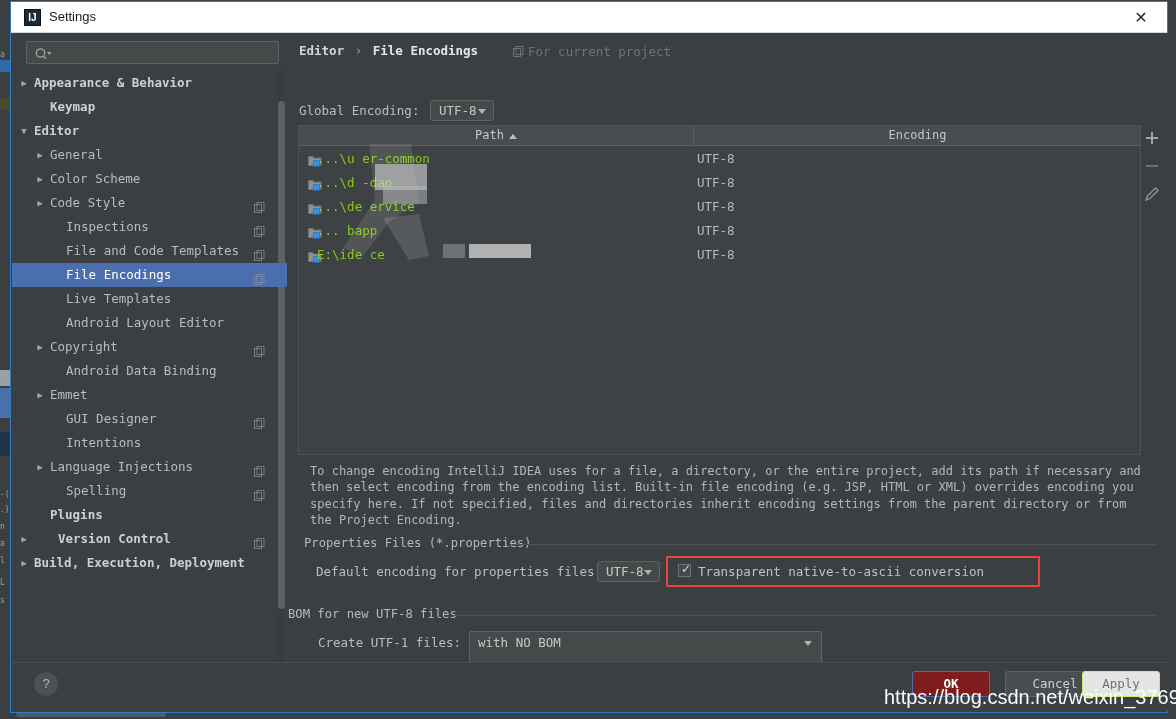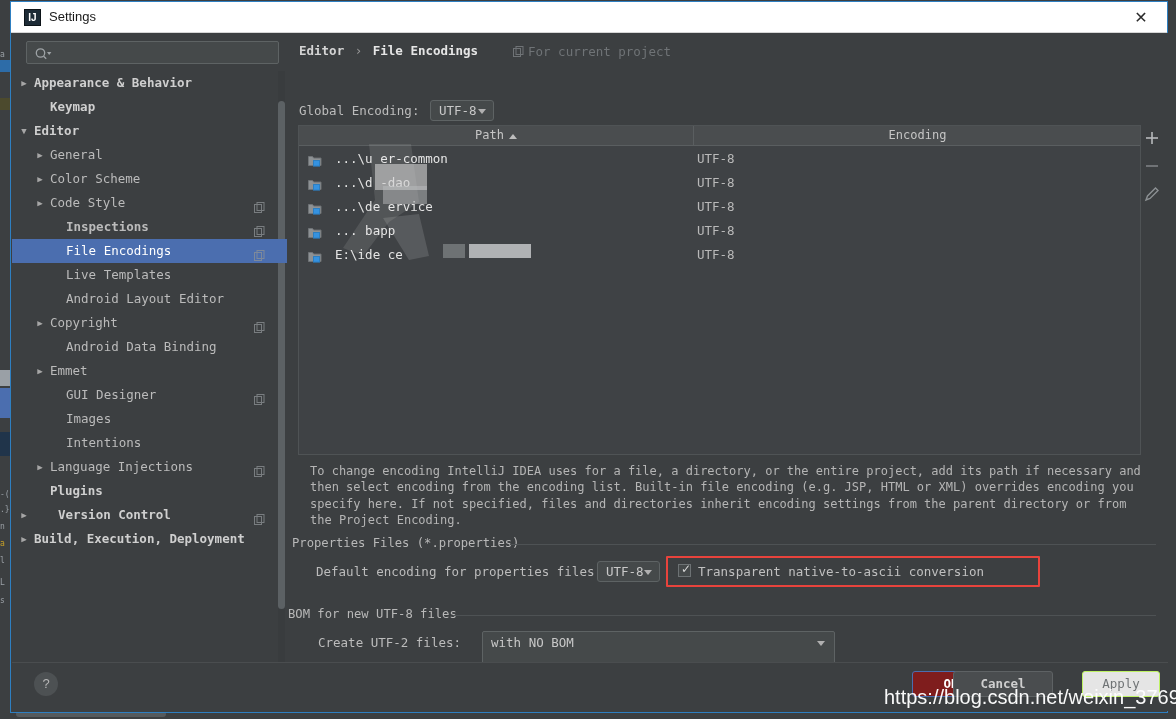--- a/index.html
+++ b/index.html
@@ -102,21 +102,21 @@
   .thead { position:absolute; left:0; top:0; width:100%; height:20px; background:#4a4d4f;
            border-bottom:1px solid #5a5e60; box-sizing:border-box;}
   .th { position:absolute; top:0; height:19px; line-height:19px; text-align:center;
         font-size:12px; color:#c5c5c5;}
   .th.c1 { left:0; width:395px; border-right:1px solid #5a5e60; box-sizing:border-box;}
   .th.c2 { left:395px; width:447px;}
   .sortarr { display:inline-block; margin-left:5px; width:0;height:0;
     border-left:4px solid transparent;border-right:4px solid transparent;border-bottom:5px solid #bdbdbd;}
   .trow2 { position:absolute; left:0; width:100%; height:24px; }
   .fico { position:absolute; left:9px; top:5px; width:14px; height:13px;}
-  .pcell { position:absolute; left:36px; top:0; line-height:24px; font-size:12.5px; color:#e5e5e5;
+  .pcell { position:absolute; left:18px; top:0; line-height:24px; font-size:12.5px; color:#84cc16;
            white-space:nowrap;}
   .ecell { position:absolute; left:398px; top:0; line-height:24px; font-size:12.5px; color:#b9b9b9;}
   .toolcol {
     position:absolute; left:853px; top:92px; width:22px; height:330px;
   }
   .tbtn { position:absolute; left:0; width:22px; height:22px; }
 
   
   .desc {
     position:absolute; left:22px; top:430px; width:832px;
@@ -247,21 +247,28 @@
           </div>
           <div class="trow">
             <span class="arrow" style="left: 22px;">▶</span>
             <span class="lbl" style="left: 38px;">Code Style</span>
             <span class="copy-ico"><svg width="11" height="11" viewBox="0 0 11 11">
                 <rect x="0.5" y="2.5" width="7" height="8" fill="none" stroke="#8e9295"></rect>
                 <rect x="3" y="0.5" width="7" height="8" fill="none" stroke="#8e9295"></rect>
               </svg></span>
           </div>
           <div class="trow">
-            <span class="lbl" style="left: 54px; font-weight: bold;">Inspections</span>
+            <span class="lbl" style="left: 54px;">Inspections</span>
+            <span class="copy-ico"><svg width="11" height="11" viewBox="0 0 11 11">
+                <rect x="0.5" y="2.5" width="7" height="8" fill="none" stroke="#8e9295"></rect>
+                <rect x="3" y="0.5" width="7" height="8" fill="none" stroke="#8e9295"></rect>
+              </svg></span>
+          </div>
+          <div class="trow">
+            <span class="lbl" style="left: 54px;">File and Code Templates</span>
             <span class="copy-ico"><svg width="11" height="11" viewBox="0 0 11 11">
                 <rect x="0.5" y="2.5" width="7" height="8" fill="none" stroke="#8e9295"></rect>
                 <rect x="3" y="0.5" width="7" height="8" fill="none" stroke="#8e9295"></rect>
               </svg></span>
           </div>
           <div class="trow sel">
             <span class="lbl" style="left: 54px;">File Encodings</span>
             <span class="copy-ico"><svg width="11" height="11" viewBox="0 0 11 11">
                 <rect x="0.5" y="2.5" width="7" height="8" fill="none" stroke="#8e9295"></rect>
                 <rect x="3" y="0.5" width="7" height="8" fill="none" stroke="#8e9295"></rect>
@@ -289,28 +296,32 @@
             <span class="lbl" style="left: 38px; text-align: right;">Emmet</span>
           </div>
           <div class="trow">
             <span class="lbl" style="left: 54px;">GUI Designer</span>
             <span class="copy-ico"><svg width="11" height="11" viewBox="0 0 11 11">
                 <rect x="0.5" y="2.5" width="7" height="8" fill="none" stroke="#8e9295"></rect>
                 <rect x="3" y="0.5" width="7" height="8" fill="none" stroke="#8e9295"></rect>
               </svg></span>
           </div>
           <div class="trow">
-            <span class="lbl" style="left: 54px;">Images</span>
-          </div>
-          <div class="trow">
             <span class="lbl" style="left: 54px;">Intentions</span>
           </div>
           <div class="trow">
             <span class="arrow" style="left: 22px;">▶</span>
             <span class="lbl" style="left: 38px;">Language Injections</span>
+            <span class="copy-ico"><svg width="11" height="11" viewBox="0 0 11 11">
+                <rect x="0.5" y="2.5" width="7" height="8" fill="none" stroke="#8e9295"></rect>
+                <rect x="3" y="0.5" width="7" height="8" fill="none" stroke="#8e9295"></rect>
+              </svg></span>
+          </div>
+          <div class="trow">
+            <span class="lbl" style="left: 54px;">Spelling</span>
             <span class="copy-ico"><svg width="11" height="11" viewBox="0 0 11 11">
                 <rect x="0.5" y="2.5" width="7" height="8" fill="none" stroke="#8e9295"></rect>
                 <rect x="3" y="0.5" width="7" height="8" fill="none" stroke="#8e9295"></rect>
               </svg></span>
           </div>
           <div class="trow bold">
             <span class="lbl" style="left: 38px;">Plugins</span>
           </div>
           <div class="trow bold">
             <span class="arrow" style="left: 6px;">▶</span>
@@ -432,50 +443,50 @@
         </div>
         <div class="tbtn" style="top:58px;">
           <svg width="22" height="22" viewBox="0 0 22 22">
             <path d="M5 17 L6.5 13 L14.5 5 L17 7.5 L9 15.5 Z" fill="none" stroke="#8c9093" stroke-width="1.4"></path>
           </svg>
         </div>
       </div>
 
       <div class="desc">To change encoding IntelliJ IDEA uses for a file, a directory, or the entire project, add its path if necessary and then select encoding from the encoding list. Built-in file encoding (e.g. JSP, HTML or XML) overrides encoding you specify here. If not specified, files and directories inherit encoding settings from the parent directory or from the Project Encoding.</div>
 
-      <div class="grouphdr" style="left:4px; top:503px;">Properties Files (*.properties)</div>
+      <div class="grouphdr" style="left:16px; top:503px;">Properties Files (*.properties)</div>
       <div class="groupline" style="left:222px; top:511px; width:646px;"></div>
 
       <div class="flabel" style="left:28px; top:528px;">Default encoding for properties files:</div>
       <div class="combo" style="left:309px; top:528px; width:63px; height:21px;">
         <span class="cval">UTF-8</span>
         <span class="carr"></span>
       </div>
 
       <div class="redbox" style="left:378px; top:523px; width:374px; height:31px;"></div>
       <div class="checkbox" style="left:390px; top:531px;">
         <span class="tick">✓</span>
       </div>
       <div class="cblabel" style="left:410px; top:531px;">Transparent native-to-ascii conversion</div>
 
       <div class="grouphdr" style="left:0px; top:574px;">BOM for new UTF-8 files</div>
       <div class="groupline" style="left:165px; top:582px; width:703px;"></div>
 
-      <div class="flabel" style="left:30px; top:599px;">Create UTF-2 files:</div>
-      <div class="widecombo" style="left:194px; top:598px; width:353px; height:37px;text-align:center;">
+      <div class="flabel" style="left:30px; top:599px;">Create UTF-1 files:</div>
+      <div class="widecombo" style="left:181px; top:598px; width:353px; height:37px;text-align:center;">
         <span class="wval">with NO BOM</span>
         <span class="warr"></span>
       </div>
       <div class="hint" style="left:177px; top:628px;">
         <span>IDEA will NOT add </span><span class="blue">UTF-8 BOM</span><span> to every created file in UTF-8 encoding</span>
       </div>
     </div>
 
     <div class="footer">
       <div class="helpbtn">?</div>
       <div class="btn ok" style="left:900px; width:78px;">OK</div>
-      <div class="btn cancel" style="left:941px; width:100px;font-weight:bold;">Cancel</div>
+      <div class="btn cancel" style="left:993px; width:100px;">Cancel</div>
       <div class="btn apply" style="left:1070px; width:78px;">Apply</div>
     </div>
   </div>
 
   <div class="watermark">https://blog.csdn.net/weixin_37693944</div>
 </div>
 
 </body></html>

